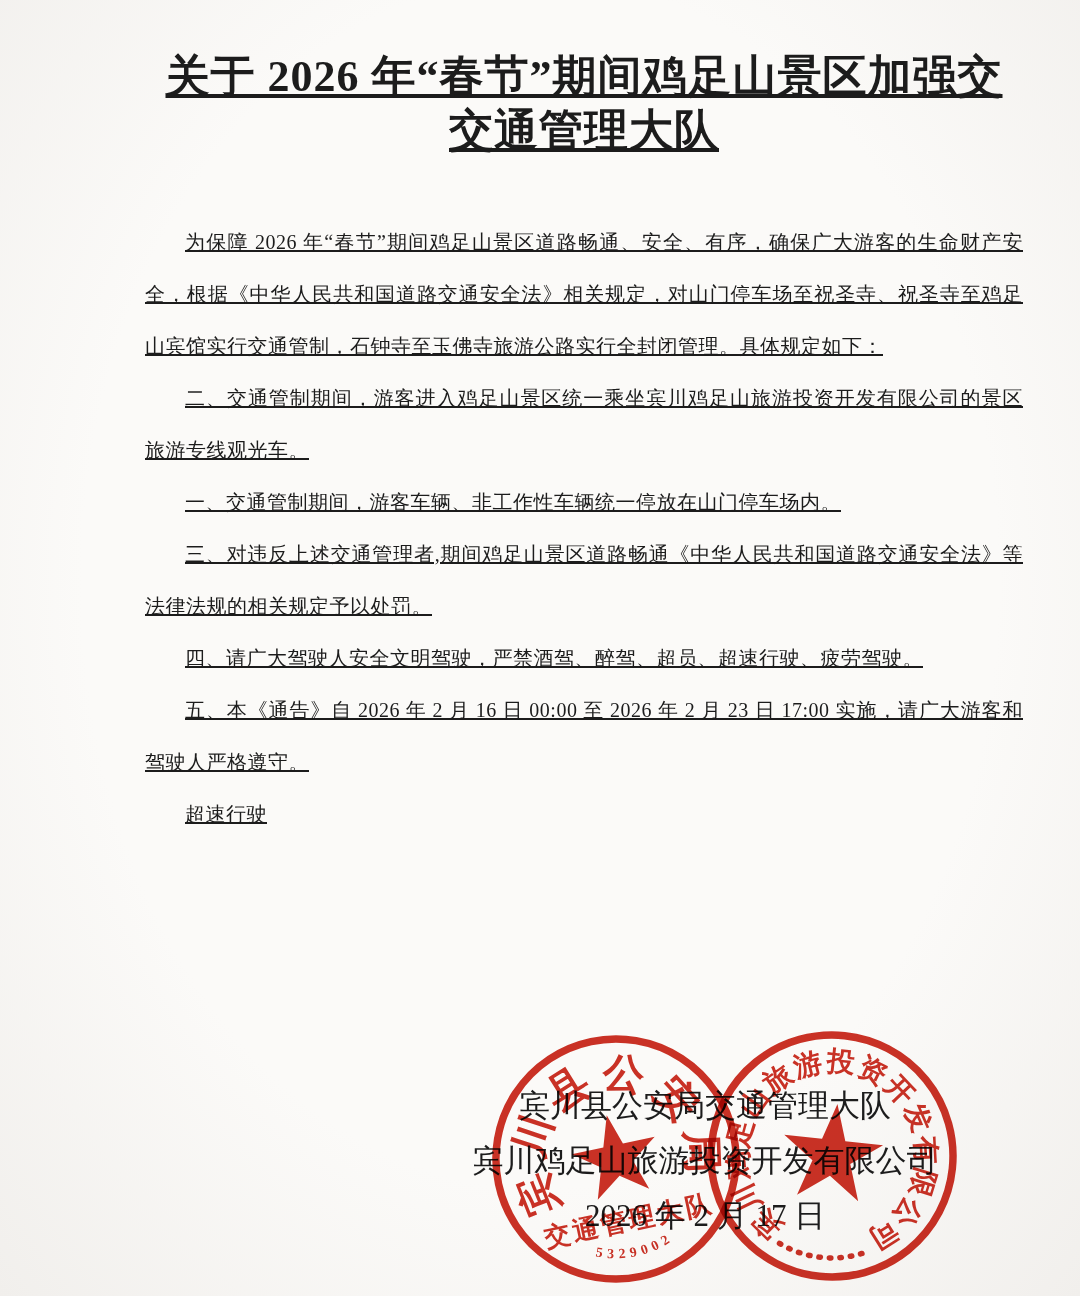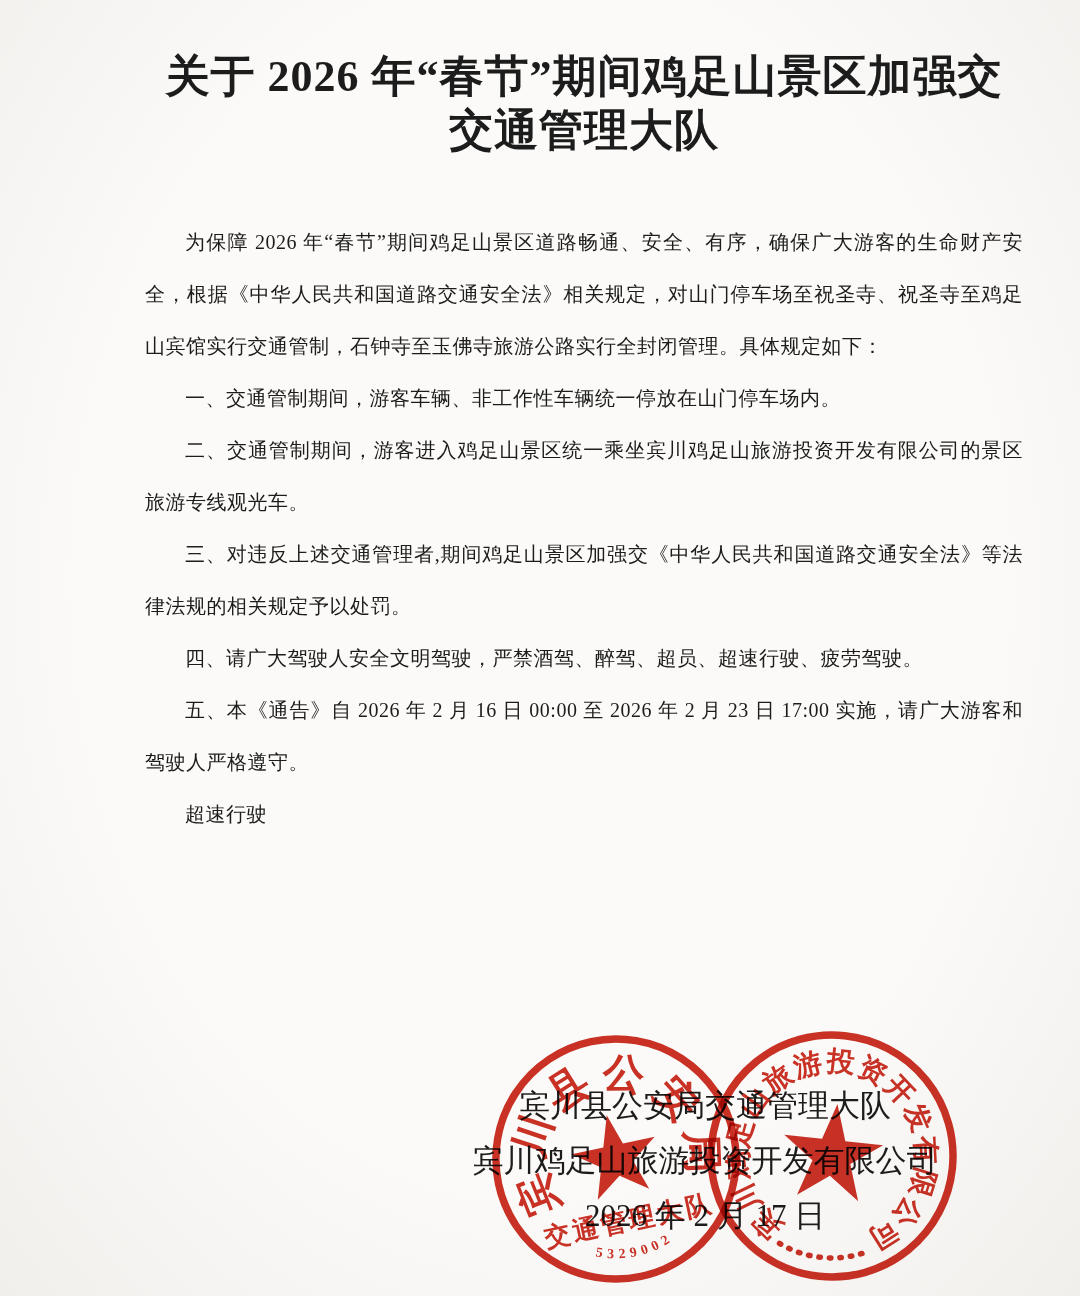--- a/index.html
+++ b/index.html
@@ -15,20 +15,21 @@
     color:var(--ink);
     overflow:hidden;
   }
   .page{
     position:relative;
     width:1080px;height:1296px;
     background:radial-gradient(ellipse at 50% 45%, #fbfaf8 60%, #f1efec 100%);
   }
   .content{
     padding:50px 57px 0 145px;
+    text-decoration:underline;
   }
   .title{
     font-size:44px;
     font-weight:700;
     line-height:54px;
     text-align:center;
     letter-spacing:1px;
   }
   .body-text{
     margin-top:58px;
@@ -75,23 +76,23 @@
 </head>
 <body>
 
 <div class="page">
 
   <div class="content">
     <h1 class="title"><span>关于 2026 年“春节”期间鸡足山景区加强交</span><br><span>交通管理大队</span></h1>
 
     <div class="body-text">
       <p>为保障 2026 年“春节”期间鸡足山景区道路畅通、安全、有序，确保广大游客的生命财产安全，根据《中华人民共和国道路交通安全法》相关规定，对山门停车场至祝圣寺、祝圣寺至鸡足山宾馆实行交通管制，石钟寺至玉佛寺旅游公路实行全封闭管理。具体规定如下：</p>
+      <p>二、交通管制期间，游客进入鸡足山景区统一乘坐宾川鸡足山旅游投资开发有限公司的景区旅游专线观光车。</p>
       <p>一、交通管制期间，游客车辆、非工作性车辆统一停放在山门停车场内。</p>
-      <p>二、交通管制期间，游客进入鸡足山景区统一乘坐宾川鸡足山旅游投资开发有限公司的景区旅游专线观光车。</p>
-      <p>三、对违反上述交通管理者,期间鸡足山景区加强交《中华人民共和国道路交通安全法》等法律法规的相关规定予以处罚。</p>
+      <p>三、对违反上述交通管理者,期间鸡足山景区道路畅通《中华人民共和国道路交通安全法》等法律法规的相关规定予以处罚。</p>
       <p>四、请广大驾驶人安全文明驾驶，严禁酒驾、醉驾、超员、超速行驶、疲劳驾驶。</p>
       <p>五、本《通告》自 2026 年 2 月 16 日 00:00 至 2026 年 2 月 23 日 17:00 实施，请广大游客和驾驶人严格遵守。</p>
       <p>超速行驶</p>
     </div>
   </div>
 
   <div class="signature">
     <div>宾川县公安局交通管理大队</div>
     <div>宾川鸡足山旅游投资开发有限公司</div>
     <div>2026 年 2 月 17 日</div>

